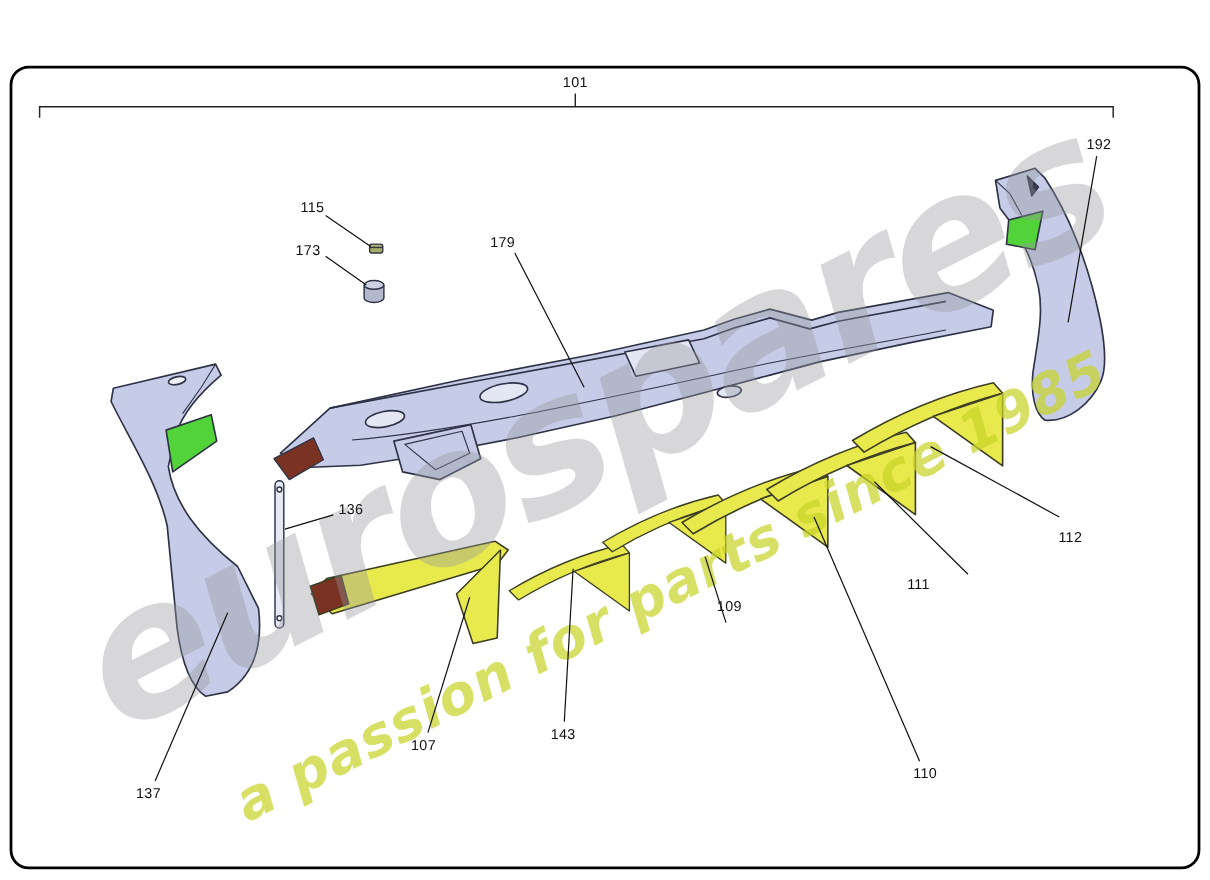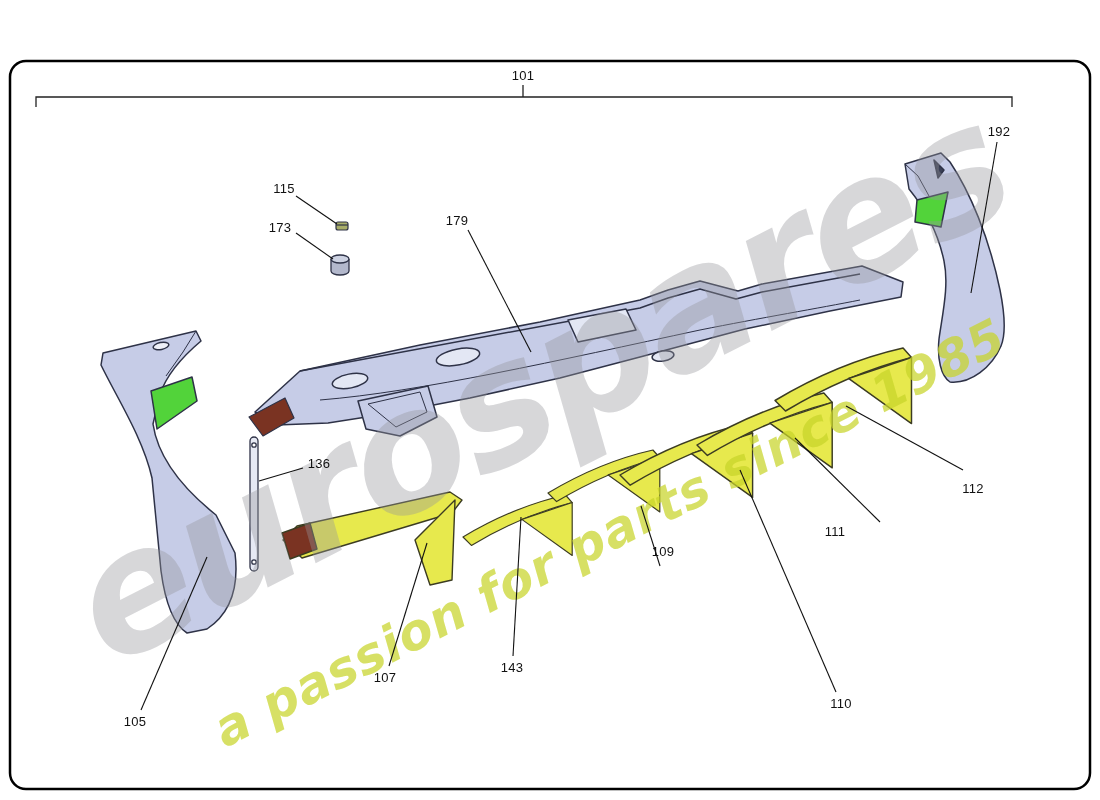--- a/index.html
+++ b/index.html
@@ -127,21 +127,21 @@
       <line x1="963" y1="470" x2="846" y2="406"></line>
     </g>
   </svg>
 
   <div class="callout" style="left:523px;top:75px">101</div>
   <div class="callout" style="left:284px;top:188px">115</div>
   <div class="callout" style="left:280px;top:227px">173</div>
   <div class="callout" style="left:457px;top:220px">179</div>
   <div class="callout" style="left:999px;top:131px">192</div>
   <div class="callout" style="left:319px;top:463px">136</div>
-  <div class="callout" style="left:135px;top:721px">105</div>
+  <div class="callout" style="left:135px;top:721px">137</div>
   <div class="callout" style="left:385px;top:677px">107</div>
   <div class="callout" style="left:512px;top:667px">143</div>
   <div class="callout" style="left:663px;top:551px">109</div>
   <div class="callout" style="left:841px;top:703px">110</div>
   <div class="callout" style="left:835px;top:531px">111</div>
   <div class="callout" style="left:973px;top:488px">112</div>
 
 </div>
 
 </body></html>

